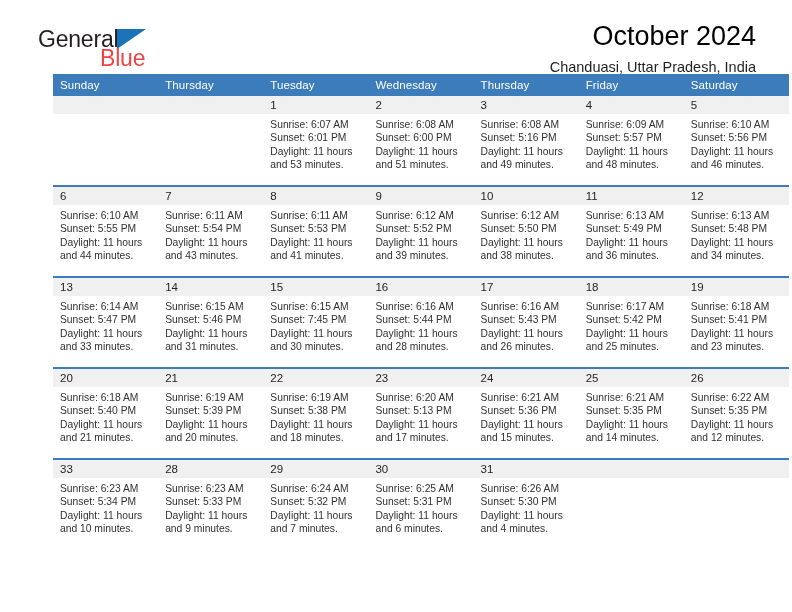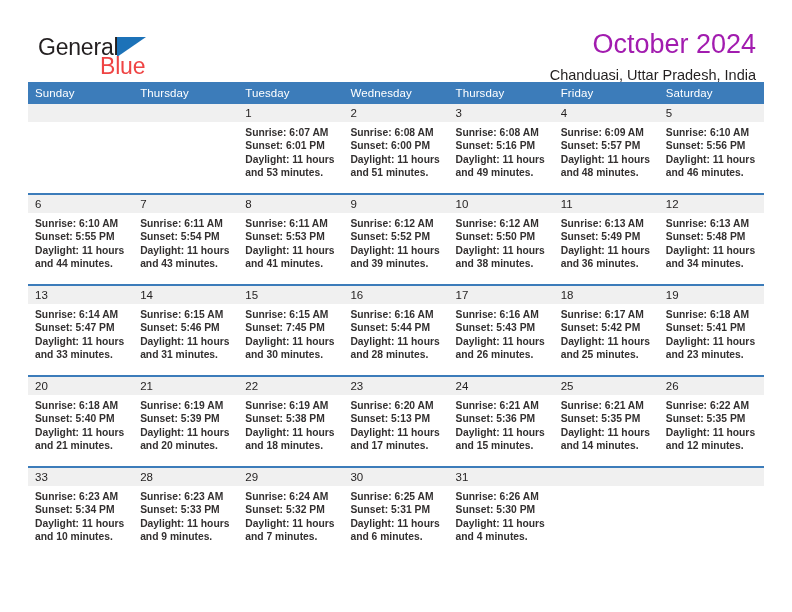--- a/index.html
+++ b/index.html
@@ -12,21 +12,21 @@
     height: 612px;
     font-family: "Liberation Sans", sans-serif;
     color: #221f1f;
     overflow: hidden;
   }
   .page {
     position: relative;
     width: 792px;
     height: 612px;
     box-sizing: border-box;
-    padding: 8px 28px;
+    padding: 0 28px;
   }
 
   
   .top {
     position: relative;
     height: 74px;
   }
   .brand {
     position: absolute;
     left: 10px;
@@ -62,38 +62,39 @@
   }
 
   .titles {
     position: absolute;
     right: 8px;
     top: 20px;
     text-align: right;
   }
   .cal-title {
     font-size: 27px;
-    color: #a21caf;
+    color: #000000;
     line-height: 32px;
     font-weight: normal;
     margin: 0;
   }
   .cal-sub {
     font-size: 14.5px;
     color: #221f1f;
     line-height: 20px;
     margin: 5px 0 12px 0;
     font-weight: normal;
   }
 
   
   .cal {
     width: 736px;
     border-collapse: collapse;
     table-layout: fixed;
+    margin-left: 25px;
   }
   .cal th {
     background: #3c7cba;
     color: #ffffff;
     font-size: 11.5px;
     font-weight: normal;
     text-align: left;
     padding: 5px 0 5px 7px;
     height: 11px;
     border: none;
@@ -128,21 +129,20 @@
     box-sizing: border-box;
   }
   .daycell.empty .daynum {
     background: #f0f0f0;
   }
   .dayinfo {
     padding: 4px 6px 0 7px;
     font-size: 10.3px;
     line-height: 13.3px;
     color: #333030;
-    font-weight: bold;
   }
   .dayinfo div {
     white-space: nowrap;
   }
   .dayinfo .daylight {
     white-space: normal;
   }
 </style>
 </head>
 <body>

